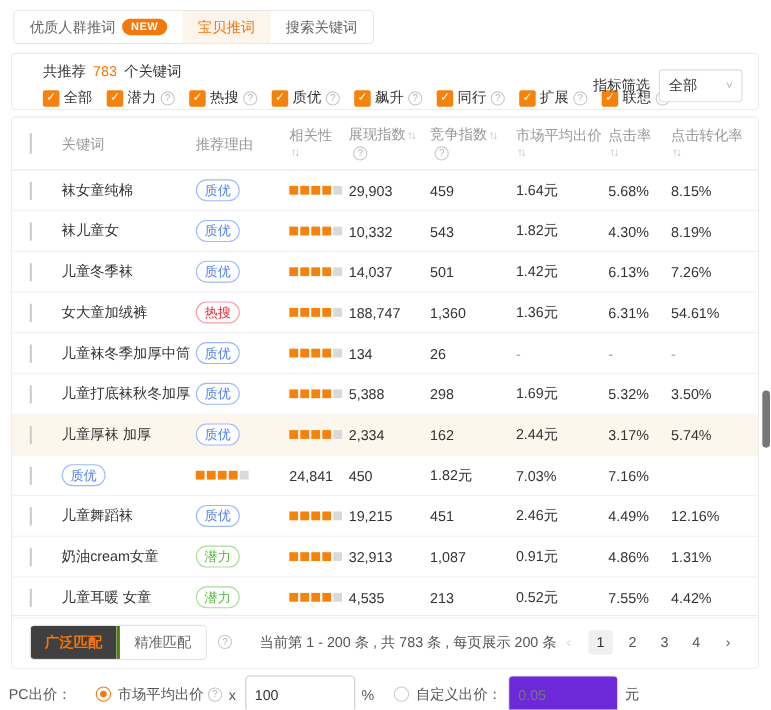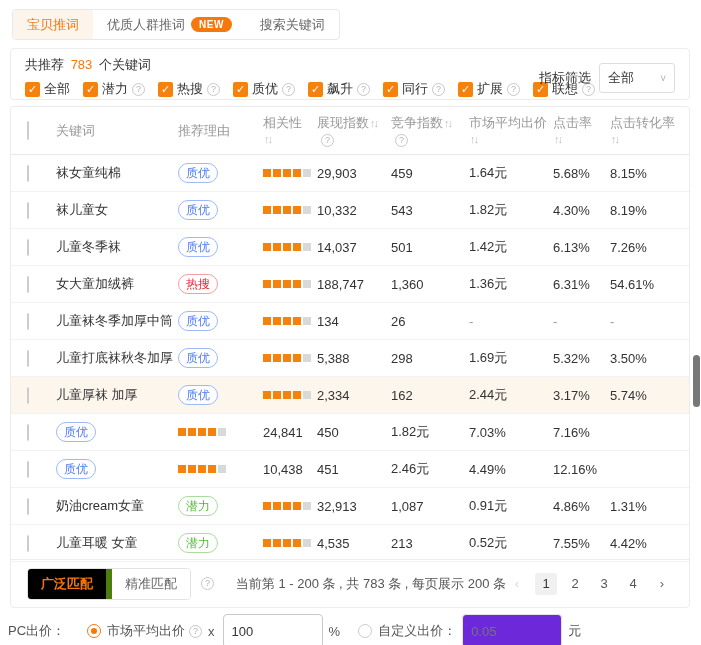--- a/index.html
+++ b/index.html
@@ -11,21 +11,21 @@
   .tabbar { position:absolute; left:12px; top:9px; height:31px; display:flex;
     border:1px solid #e8e8e8; border-radius:4px; overflow:hidden; background:#fff; }
   .tab { display:flex; align-items:center; gap:6px; padding:0 14px; font-size:13px;
     color:#666; cursor:pointer; white-space:nowrap; }
   .tab.active { background:#fdf5ec; color:#f5760c; }
   .badge-new { background:#f5780c; color:#fff; font-size:10px; font-weight:bold;
     padding:2px 8px; border-radius:9px; letter-spacing:0.5px; }
 
   
   .filter-panel { position:absolute; left:10px; top:48px; width:680px; height:52px;
-    border:1px solid #ececec; border-radius:4px; padding:7px 14px 0 14px; }
+    border:1px solid #ececec; border-radius:4px; padding:7px 14px 0 28px; }
   .filter-summary { font-size:13px; color:#333; }
   .filter-summary .num { color:#f5780c; margin:0 3px; }
   .filter-row { display:flex; align-items:center; margin-top:6px; }
   .fcheck { display:flex; align-items:center; margin-right:13px; cursor:pointer; }
   .cbx { width:15px; height:15px; border-radius:2px; background:#f5820d; color:#fff;
     font-size:11px; line-height:15px; text-align:center; margin-right:4px; flex:0 0 auto; }
   .fcheck .lbl { font-size:13px; color:#333; }
   .help { display:inline-block; width:13px; height:13px; border:1px solid #c8c8c8;
     border-radius:50%; color:#b5b5b5; font-size:9px; line-height:11px; text-align:center;
     margin-left:4px; flex:0 0 auto; }
@@ -58,22 +58,22 @@
   .bars { display:flex; gap:2px; }
   .bar { width:8px; height:8px; background:#d9d9d9; }
   .bar.on { background:#f5820d; }
   .dim { color:#999; }
 
   
   .tfoot { position:absolute; left:0; bottom:0; width:100%; height:48px;
     border-top:1px solid #ececec; display:flex; align-items:center; padding:0 16px; }
   .seg-group { display:flex; border:1px solid #e3e3e3; border-radius:4px; overflow:hidden; }
   .seg { padding:6px 13px; font-size:13px; color:#666; background:#fff; cursor:pointer; }
-  .seg.active { background:#000000; color:#f5760c; font-weight:bold; }
-  .seg + .seg { border-left:6px solid #4d7c0f; }
+  .seg.active { background:#404040; color:#f5760c; font-weight:bold; }
+  .seg + .seg { border-left:3px solid #4d7c0f; }
   .foot-help { margin-left:10px; }
   .page-info { flex:1; text-align:right; font-size:13px; color:#555; }
   .pager { display:flex; align-items:center; gap:7px; }
   .pg { min-width:22px; height:22px; line-height:22px; text-align:center; font-size:13px;
     color:#555; border-radius:3px; cursor:pointer; }
   .pg.cur { background:#f0f0f0; color:#333; }
   .pg.arrow-dis { color:#d9d9d9; cursor:default; }
   .pg.arrow { color:#666; }
 
   
@@ -96,26 +96,26 @@
   .in-box.disabled { background:#6d28d9; border-color:#e5e5e5; color:#bbb; }
   .unit { margin:0 18px 0 6px; }
   .custom-lbl { margin-right:6px; }
 </style>
 </head>
 <body>
 
 <div class="stage">
 
   <div class="tabbar">
-      <div class="tab active">
-        <span>宝贝推词</span>
-      </div>
       <div class="tab">
         <span>优质人群推词</span>
         <span class="badge-new">NEW</span>
+      </div>
+      <div class="tab active">
+        <span>宝贝推词</span>
       </div>
       <div class="tab">
         <span>搜索关键词</span>
       </div>
     </div>
 
   <div class="filter-panel">
     <div class="filter-summary">
       <span>共推荐</span>
       <span class="num">783</span>
@@ -352,31 +352,32 @@
             </span>
           </div>
           <div>24,841</div>
           <div>450</div>
           <div>1.82元</div>
           <div>7.03%</div>
           <div>7.16%</div>
         </div>
         <div class="grid trow">
           <div><span class="rowcb"></span></div>
-          <div><span class="pill blue">质优</span></div>
-          <div>
-            <span class="bars">
-              <span class="bar on"></span>
-              <span class="bar on"></span>
-              <span class="bar on"></span>
-              <span class="bar on"></span>
-              <span class="bar"></span>
-            </span>
-          </div>
-          <div>10,438</div>
+          <div class="kw">儿童舞蹈袜</div>
+          <div><span class="pill blue">质优</span></div>
+          <div>
+            <span class="bars">
+              <span class="bar on"></span>
+              <span class="bar on"></span>
+              <span class="bar on"></span>
+              <span class="bar on"></span>
+              <span class="bar"></span>
+            </span>
+          </div>
+          <div>19,215</div>
           <div>451</div>
           <div>2.46元</div>
           <div>4.49%</div>
           <div>12.16%</div>
         </div>
         <div class="grid trow">
           <div><span class="rowcb"></span></div>
           <div class="kw">奶油cream女童</div>
           <div><span class="pill green">潜力</span></div>
           <div>

